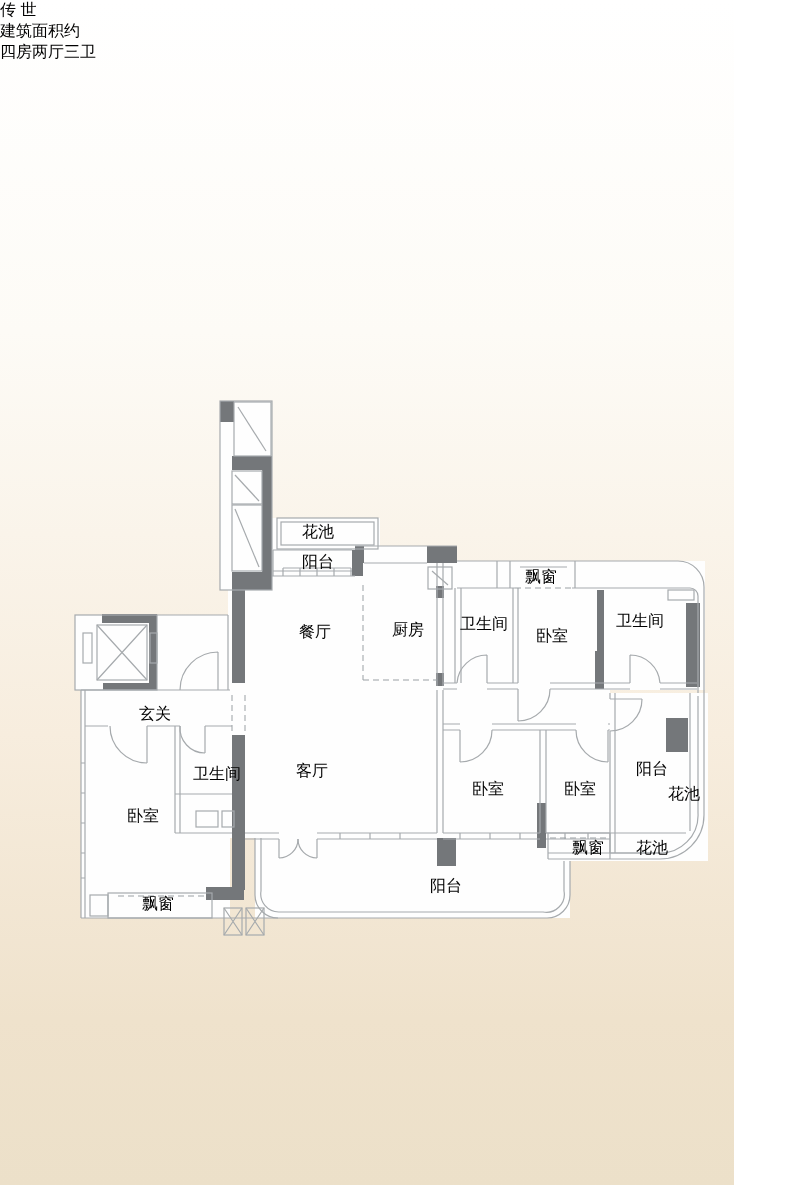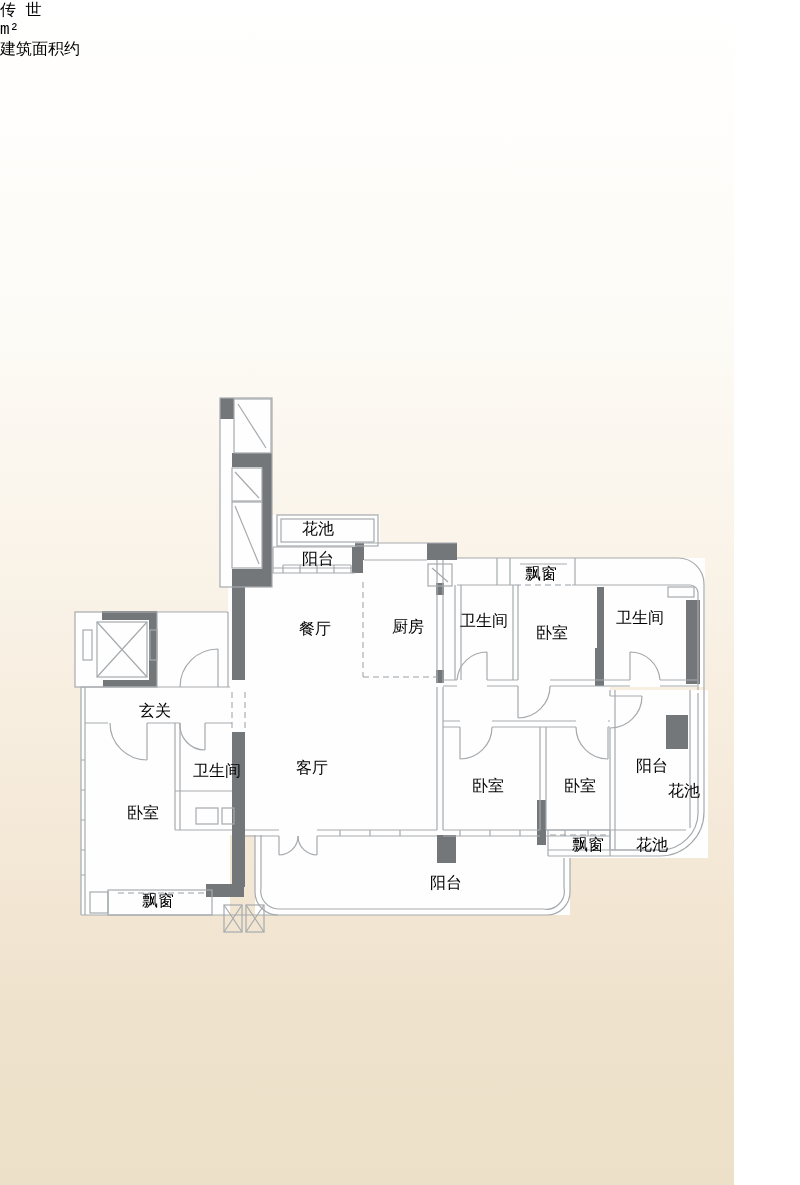--- a/index.html
+++ b/index.html
@@ -1,19 +1,19 @@
 <!DOCTYPE html>
 <html><head>
 <meta charset="utf-8">
 <style>
   html,body{margin:0;padding:0;}
   body{width:800px;height:1185px;overflow:hidden;
        font-family:"Liberation Sans","DejaVu Sans",sans-serif;}
   .page{position:relative;width:734px;height:1185px;
-        background:linear-gradient(180deg,#ffffff 0%,#fdfbf6 28%,#f7edde 62%,#efe2cc 86%,#ece0c9 100%);font-family:Liberation Mono, monospace;}
+        background:linear-gradient(180deg,#ffffff 0%,#fdfbf6 28%,#f7edde 62%,#efe2cc 86%,#ece0c9 100%);}
 
   
   .hero{position:absolute;left:0;top:0;width:800px;height:221px;overflow:hidden;
         background:linear-gradient(90deg,#2e241c 0%,#4a3a2c 6%,#6b5a48 12%,#b5a violet;}
   .hero{background:linear-gradient(90deg,#2e241c 0%,#463729 5%,#675642 12%,#a89480 19%,#cfc0ae 32%,#d8cbb9 46%,#cfc3b2 55%,#e4ded2 64%,#dfe3e2 74%,#ccd6d8 86%,#d4d0c2 96%,#f4f2ee 100%);}
   .ph{position:absolute;}
   .ph-ceiling{left:0;top:0;width:800px;height:40px;
         background:linear-gradient(180deg,#3c332a 0%,#5c5244 40%,#8a7d6b 75%,rgba(138,125,107,0) 100%);}
   .ph-window{left:560px;top:18px;width:225px;height:185px;
         background:linear-gradient(180deg,#e7eef0 0%,#cfdde3 35%,#d9e4e4 60%,#cfd3c9 100%);}
@@ -91,22 +91,22 @@
   <div class="band"></div>
   <div class="vline vl1"></div>
   <div class="vline vl2"></div>
   <div class="vline vl3"></div>
   <div class="hline"></div>
 
   <div class="series">
     <span>传</span>
     <span>世</span>
   </div>
-  <div class="area-unit">m²</div>
   <div class="area-caption">建筑面积约</div>
+  <div class="layout-title">四房两厅三卫</div>
 
   <div class="plan">
   <svg width="800" height="1185" viewBox="0 0 800 1185" xmlns="http://www.w3.org/2000/svg">
 
     <g fill="#fefefe" stroke="none">
       <rect x="220" y="338" width="52" height="189"></rect>
       <rect x="240" y="455" width="140" height="58"></rect>
       <rect x="75" y="552" width="153" height="75"></rect>
       <rect x="81" y="627" width="149" height="228"></rect>
       <rect x="228" y="513" width="227" height="262"></rect>

